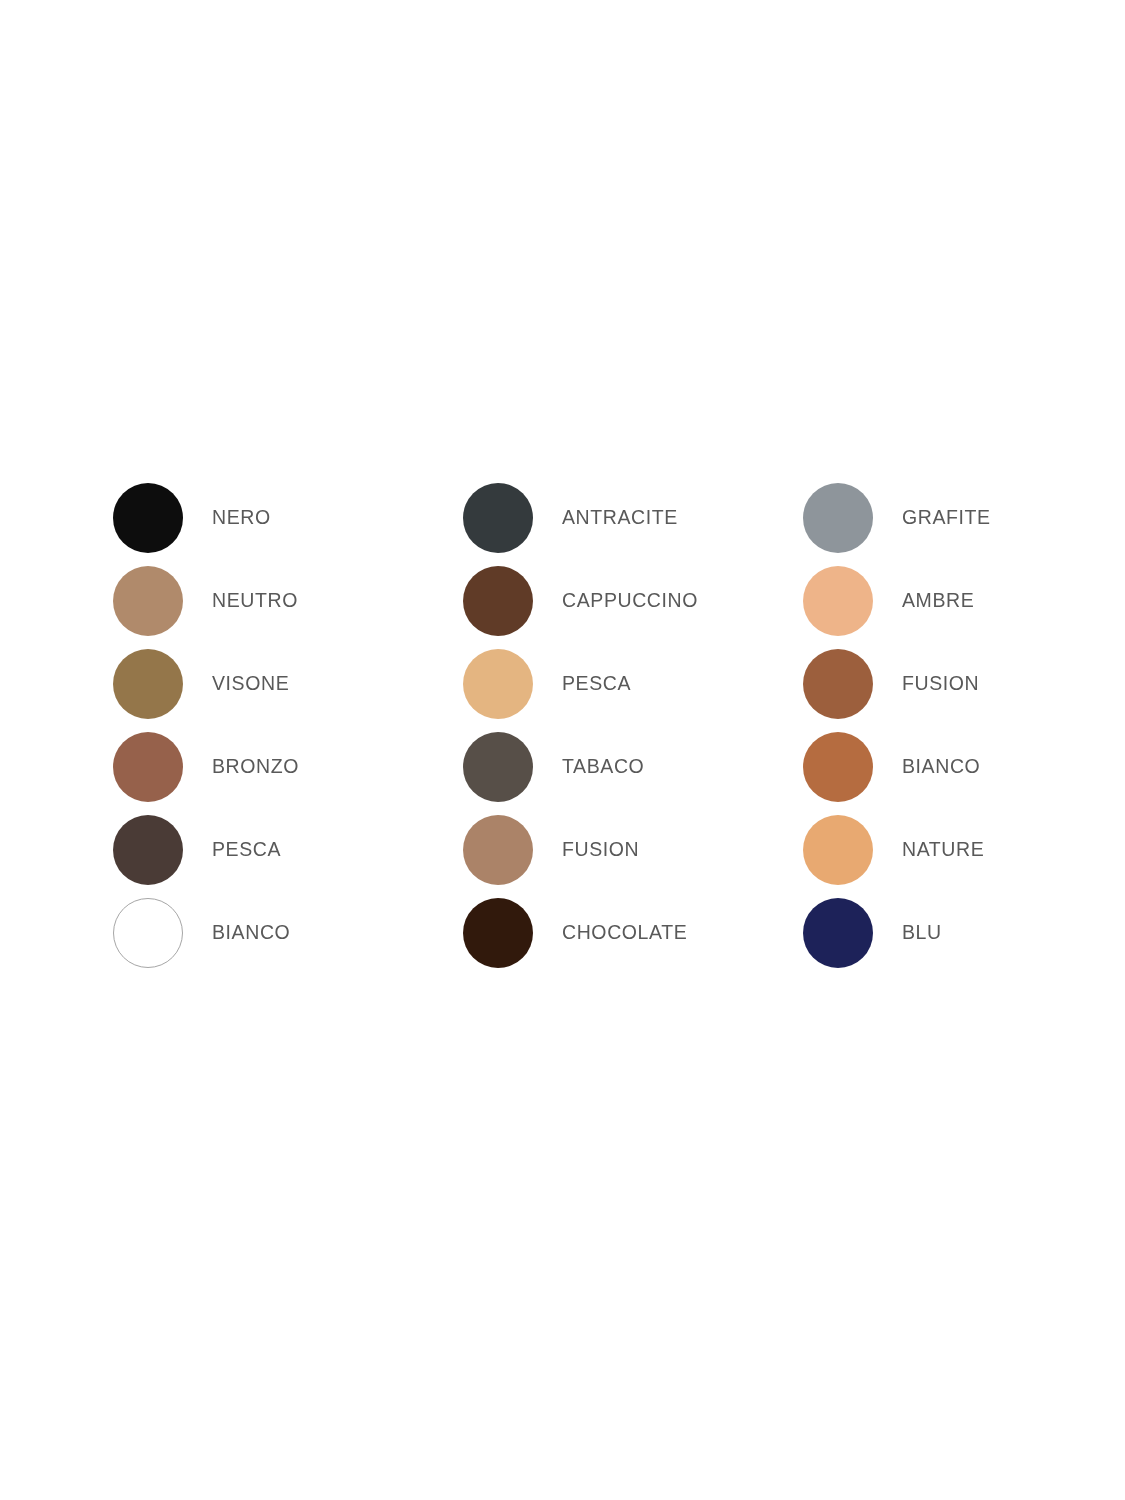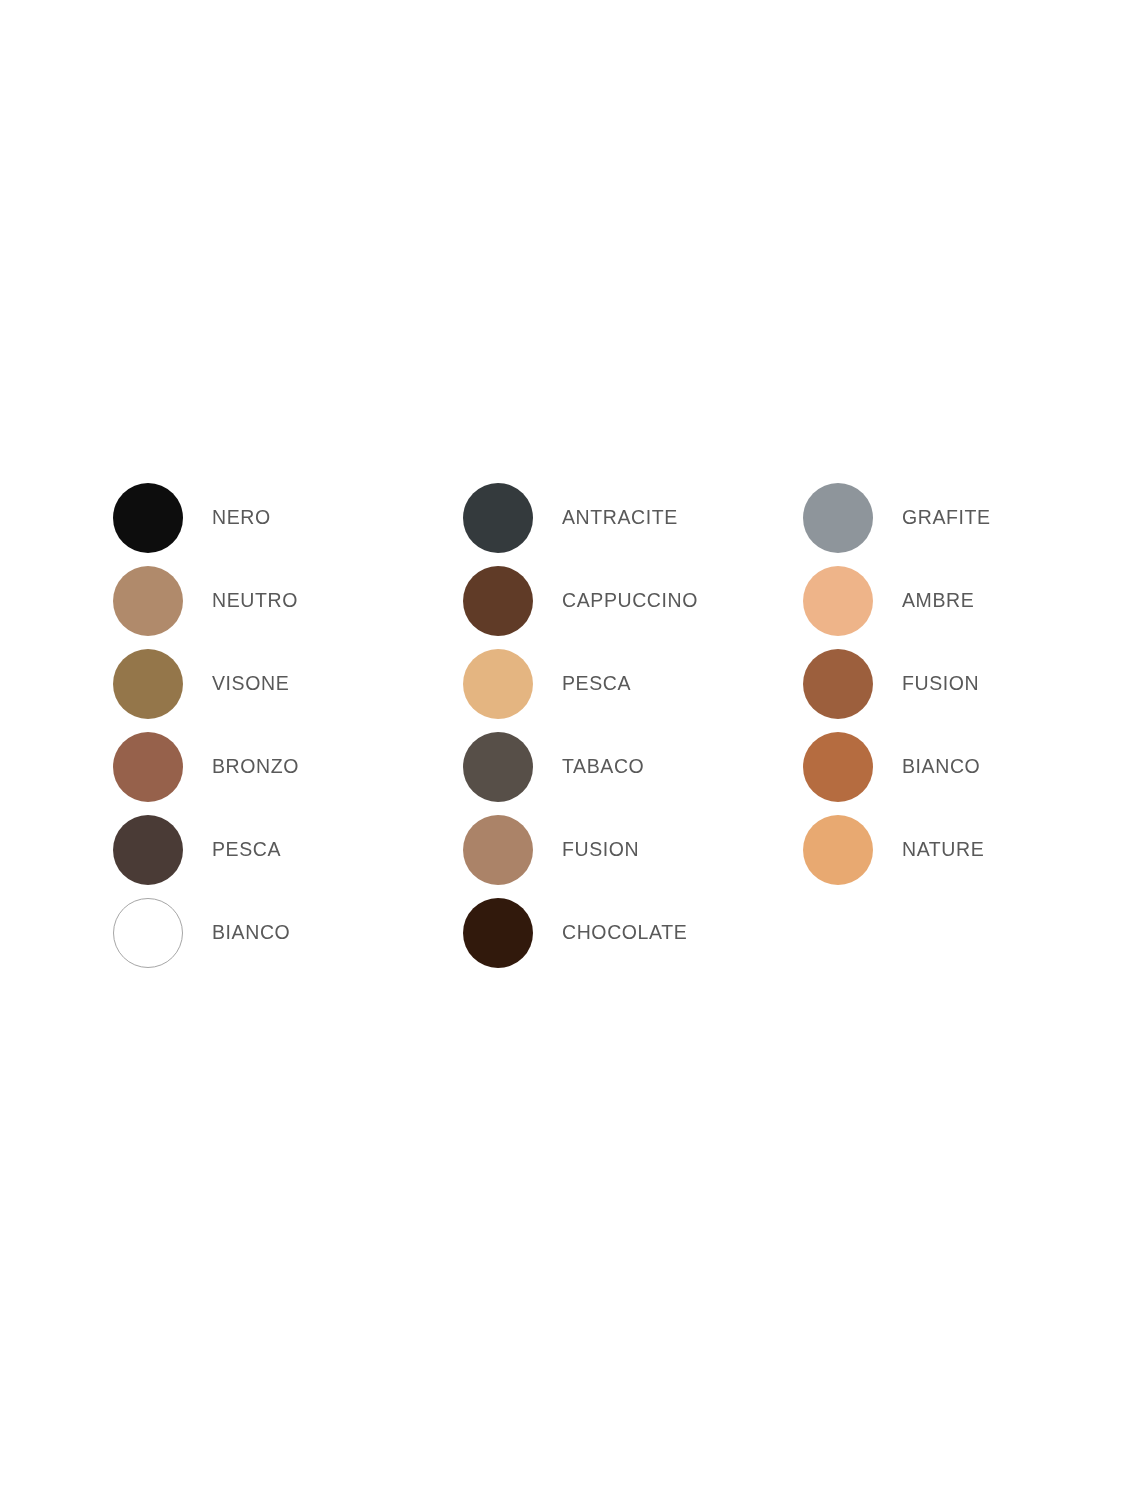--- a/index.html
+++ b/index.html
@@ -145,15 +145,19 @@
           <div class="swatch-label">FUSION</div>
         </div>
         <div class="swatch-row">
           <div class="swatch-dot" style="background-color: rgb(181, 108, 64);"></div>
           <div class="swatch-label">BIANCO</div>
         </div>
         <div class="swatch-row">
           <div class="swatch-dot" style="background-color: rgb(232, 169, 113);"></div>
           <div class="swatch-label">NATURE</div>
         </div>
+        <div class="swatch-row">
+          <div class="swatch-dot" style="background-color: rgb(29, 34, 89);"></div>
+          <div class="swatch-label">BLU</div>
+        </div>
       </div>
     </div>
 </div>
 
 </body></html>

